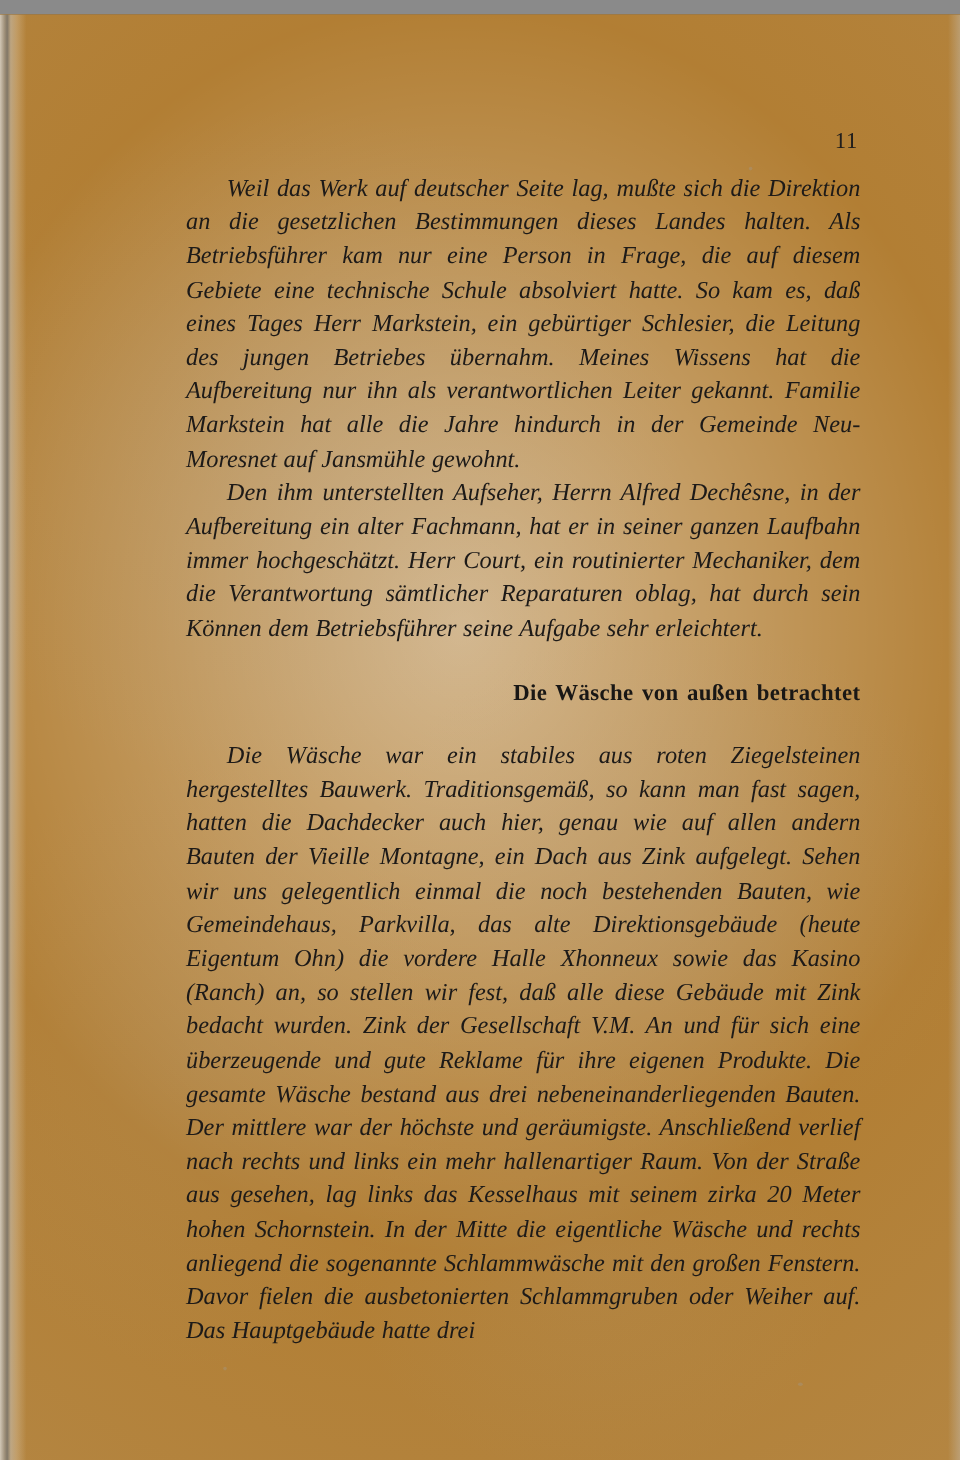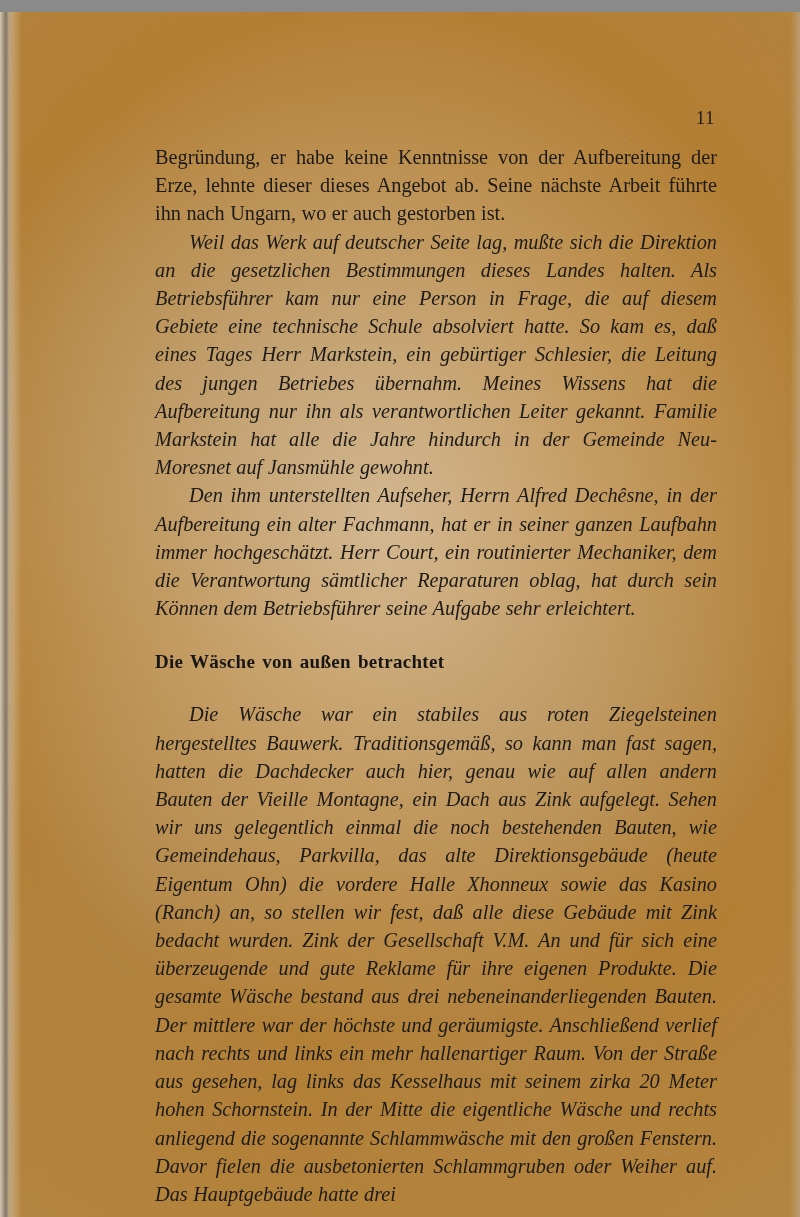--- a/index.html
+++ b/index.html
@@ -107,21 +107,21 @@
     margin-top: 0;
   }
   .gap-before {
     margin-top: 6px;
   }
 
   .section-heading {
     font-size: 19px;
     line-height: 28px;
     font-weight: bold;
-    text-align: left;
+    text-align: right;
     color: #1b1917;
     margin: 26px 0 24px 0;
     letter-spacing: 0.3px;
     word-spacing: 2px;
   }
 
   
   .content {
     text-rendering: optimizeLegibility;
     filter: contrast(1.02);
@@ -145,21 +145,20 @@
   <div class="page-edge-right"></div>
 
   <div class="speck" style="left:186px;top:1127px;width:3px;height:3px;"></div>
   <div class="speck" style="left:665px;top:1140px;width:4px;height:3px;"></div>
   <div class="speck" style="left:624px;top:127px;width:3px;height:3px;"></div>
 
   <div class="content">
 
     <div class="folio">11</div>
 
-    <p class="para">Begründung, er habe keine Kenntnisse von der Aufbereitung der Erze, lehnte dieser dieses Angebot ab. Seine nächste Arbeit führte ihn nach Ungarn, wo er auch gestorben ist.</p>
 
     <p class="para indent gap-before">Weil das Werk auf deutscher Seite lag, mußte sich die Direktion an die gesetzlichen Bestimmungen dieses Landes halten. Als Betriebsführer kam nur eine Person in Frage, die auf diesem Gebiete eine technische Schule absolviert hatte. So kam es, daß eines Tages Herr Markstein, ein gebürtiger Schlesier, die Leitung des jungen Betriebes übernahm. Meines Wissens hat die Aufbereitung nur ihn als verantwortlichen Leiter gekannt. Familie Markstein hat alle die Jahre hindurch in der Gemeinde Neu-Moresnet auf Jansmühle gewohnt.</p>
 
     <p class="para indent gap-before">Den ihm unterstellten Aufseher, Herrn Alfred Dechêsne, in der Aufbereitung ein alter Fachmann, hat er in seiner ganzen Laufbahn immer hochgeschätzt. Herr Court, ein routinierter Mechaniker, dem die Verantwortung sämtlicher Reparaturen oblag, hat durch sein Können dem Betriebsführer seine Aufgabe sehr erleichtert.</p>
 
     <h2 class="section-heading">Die Wäsche von außen betrachtet</h2>
 
     <p class="para indent">Die Wäsche war ein stabiles aus roten Ziegelsteinen hergestelltes Bauwerk. Traditionsgemäß, so kann man fast sagen, hatten die Dachdecker auch hier, genau wie auf allen andern Bauten der Vieille Montagne, ein Dach aus Zink aufgelegt. Sehen wir uns gelegentlich einmal die noch bestehenden Bauten, wie Gemeindehaus, Parkvilla, das alte Direktionsgebäude (heute Eigentum Ohn) die vordere Halle Xhonneux sowie das Kasino (Ranch) an, so stellen wir fest, daß alle diese Gebäude mit Zink bedacht wurden. Zink der Gesellschaft V.M. An und für sich eine überzeugende und gute Reklame für ihre eigenen Produkte. Die gesamte Wäsche bestand aus drei nebeneinanderliegenden Bauten. Der mittlere war der höchste und geräumigste. Anschließend verlief nach rechts und links ein mehr hallenartiger Raum. Von der Straße aus gesehen, lag links das Kesselhaus mit seinem zirka 20 Meter hohen Schornstein. In der Mitte die eigentliche Wäsche und rechts anliegend die sogenannte Schlammwäsche mit den großen Fenstern. Davor fielen die ausbetonierten Schlammgruben oder Weiher auf. Das Hauptgebäude hatte drei</p>
 
   </div>

